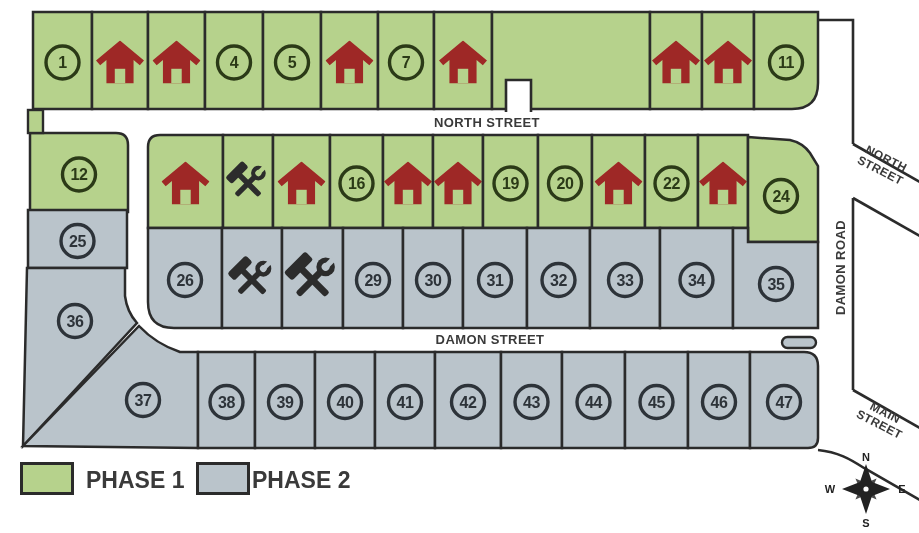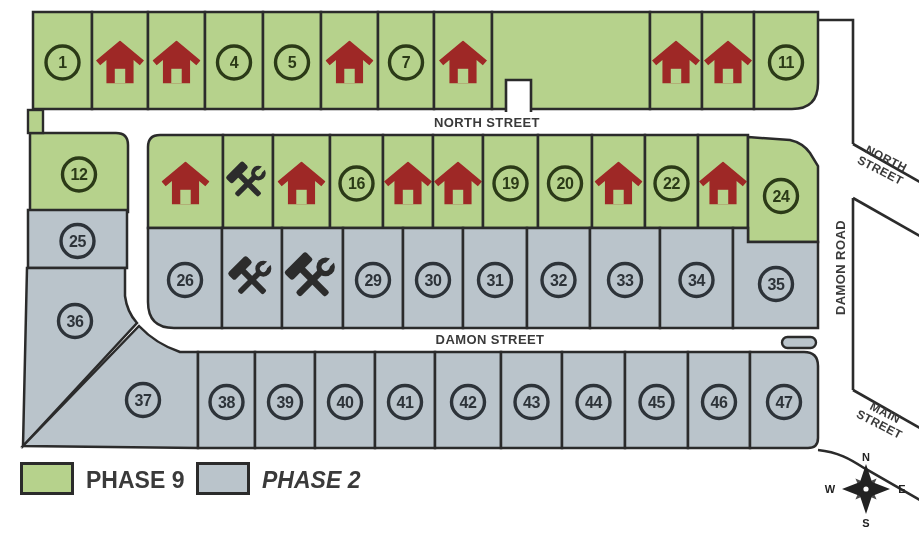--- a/index.html
+++ b/index.html
@@ -310,17 +310,17 @@
     </g>
   </svg>
 
   <div class="street-label" style="left:407px;top:115px;width:160px;">NORTH STREET</div>
   <div class="street-label" style="left:410px;top:332px;width:160px;">DAMON STREET</div>
   <div class="street-label vert" style="left:770px;top:260px;width:140px;">DAMON ROAD</div>
   <div class="street-label diag" style="left:851px;top:152px;width:64px;">NORTH STREET</div>
   <div class="street-label diag" style="left:851px;top:406px;width:62px;">MAIN STREET</div>
 
   <div class="legend-swatch" style="left: 20px; top: 462px; background: rgb(182, 210, 140);" id="legend-swatch-1"></div>
-  <div class="legend-label" style="left:86px;top:467px;">PHASE 9</div>
+  <div class="legend-label" style="left:86px;top:467px;">PHASE 1</div>
   <div class="legend-swatch" style="left: 196px; top: 462px; background: rgb(186, 196, 203);" id="legend-swatch-2"></div>
-  <div class="legend-label" style="left:262px;top:467px;font-style:italic;">PHASE 2</div>
+  <div class="legend-label" style="left:252px;top:467px;">PHASE 2</div>
 
 </div>
 
 </body></html>

